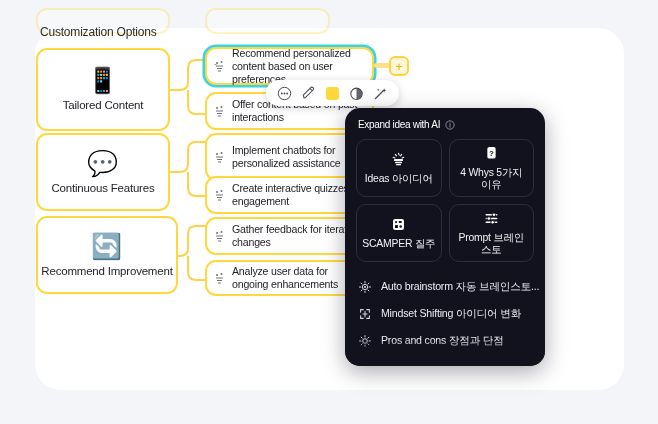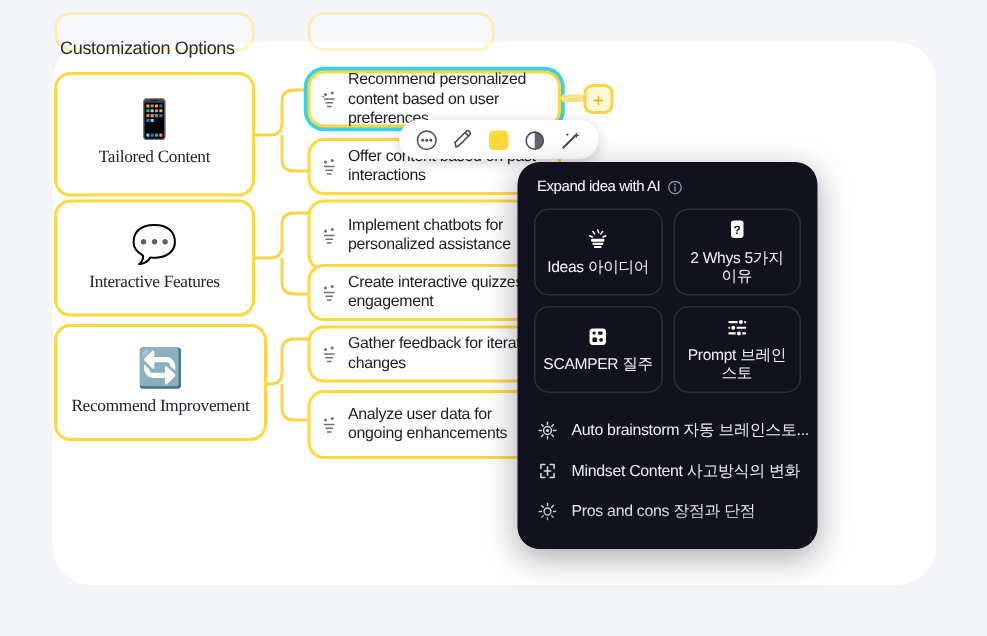--- a/index.html
+++ b/index.html
@@ -21,21 +21,21 @@
   .map{position:absolute;left:0;top:0;width:658px;height:424px;}
 
   .node{
     position:absolute;box-sizing:border-box;
     background:#ffffff;border:2px solid #ffd83d;border-radius:11px;
     display:flex;align-items:center;
   }
   .node.parent{flex-direction:column;justify-content:center;}
   .node .emoji{font-size:25px;line-height:1;margin-bottom:6px;}
   .node .plabel{
-    font-size:11.5px;color:#23232b;letter-spacing:-.2px;white-space:nowrap;font-family:Liberation Serif, serif;
+    font-size:11.5px;color:#23232b;letter-spacing:-.2px;white-space:nowrap;
   }
   .node.child{padding:5px 7px 5px 6px;gap:6px;}
   .node.child .bullet{
     flex:0 0 auto;width:13px;height:16px;opacity:.72;
     display:flex;align-items:center;justify-content:center;
   }
   .node.child .ctext{
     font-size:10.6px;line-height:13px;color:#1d1d24;letter-spacing:-.2px;
   }
   .node.selected{
@@ -133,21 +133,21 @@
 
     <div class="node faded-top" style="left:205px;top:8px;width:125px;height:26px;"></div>
 
     <div class="node parent" style="left:36px;top:48px;width:134px;height:83px;">
       <span class="emoji">📱</span>
       <span class="plabel">Tailored Content</span>
     </div>
 
     <div class="node parent" style="left:36px;top:133px;width:134px;height:78px;">
       <span class="emoji">💬</span>
-      <span class="plabel">Interactive Features</span>
+      <span class="plabel">Continuous Features</span>
     </div>
 
     <div class="node parent" style="left:36px;top:216px;width:142px;height:78px;">
       <span class="emoji">🔄</span>
       <span class="plabel">Recommend Improvement</span>
     </div>
 
     <div class="node child selected" style="left:205px;top:47px;width:169px;height:38px;">
       <span class="bullet">
         <svg width="11" height="13" viewBox="0 0 11 13">
@@ -197,21 +197,21 @@
       <span class="bullet">
         <svg width="11" height="13" viewBox="0 0 11 13">
           <circle cx="3" cy="3" r="1" fill="#3a3a46"></circle>
             <circle cx="7.5" cy="2" r="1" fill="#3a3a46"></circle>
           <path d="M2,6 L9,6 M3,8.5 L8,8.5 M4,11 L7,11" stroke="#3a3a46" stroke-width="1"></path>
         </svg>
       </span>
       <span class="ctext">Gather feedback for iterative changes</span>
     </div>
 
-    <div class="node child" style="left:205px;top:260px;width:169px;height:46px;">
+    <div class="node child" style="left:205px;top:260px;width:169px;height:36px;">
       <span class="bullet">
         <svg width="11" height="13" viewBox="0 0 11 13">
           <circle cx="3" cy="3" r="1" fill="#3a3a46"></circle>
             <circle cx="7.5" cy="2" r="1" fill="#3a3a46"></circle>
           <path d="M2,6 L9,6 M3,8.5 L8,8.5 M4,11 L7,11" stroke="#3a3a46" stroke-width="1"></path>
         </svg>
       </span>
       <span class="ctext">Analyze user data for ongoing enhancements</span>
     </div>
 
@@ -280,21 +280,21 @@
         <span class="tl">Ideas 아이디어</span>
       </div>
 
       <div class="ai-tile">
         <span>
           <svg width="17" height="17" viewBox="0 0 18 18">
             <rect x="4.6" y="2.2" width="8.8" height="12.2" rx="2" fill="#ffffff"></rect>
             <text x="9" y="11.3" font-size="8.4" font-weight="bold" fill="#12121e" text-anchor="middle" font-family="Liberation Sans, sans-serif">?</text>
           </svg>
         </span>
-        <span class="tl">2 Whys 5가지 이유</span>
+        <span class="tl">4 Whys 5가지 이유</span>
       </div>
 
       <div class="ai-tile">
         <span>
           <svg width="17" height="17" viewBox="0 0 18 18">
             <rect x="3.2" y="3.2" width="11.6" height="11.6" rx="2.2" fill="#ffffff"></rect>
             <circle cx="6.4" cy="6.4" r="1.15" fill="#12121e"></circle>
             <rect x="9.3" y="5.3" width="3.1" height="2.2" rx=".6" fill="#12121e"></rect>
             <rect x="5.3" y="9.6" width="3.1" height="3.1" rx=".6" fill="#12121e"></rect>
             <circle cx="11.3" cy="11.2" r="1.3" fill="#12121e"></circle>
@@ -332,21 +332,21 @@
       </div>
 
       <div class="ai-row">
         <span>
           <svg width="14" height="14" viewBox="0 0 16 16">
             <path d="M3,3 L6,3 M3,3 L3,6 M13,3 L10,3 M13,3 L13,6
                      M3,13 L6,13 M3,13 L3,10 M13,13 L10,13 M13,13 L13,10" stroke="#d8d8e4" stroke-width="1.2" stroke-linecap="round"></path>
             <path d="M8,4.8 L8,11.2 M5.6,8 L10.4,8" stroke="#d8d8e4" stroke-width="1.2" stroke-linecap="round"></path>
           </svg>
         </span>
-        <span class="rl">Mindset Content 사고방식의 변화</span>
+        <span class="rl">Mindset Shifting 아이디어 변화</span>
       </div>
 
       <div class="ai-row">
         <span>
           <svg width="14" height="14" viewBox="0 0 16 16">
             <circle cx="8" cy="8" r="2.6" fill="none" stroke="#d8d8e4" stroke-width="1.1"></circle>
             <path d="M8,1.8 L8,3.4 M8,12.6 L8,14.2 M1.8,8 L3.4,8 M12.6,8 L14.2,8
                      M3.6,3.6 L4.8,4.8 M11.2,11.2 L12.4,12.4
                      M12.4,3.6 L11.2,4.8 M4.8,11.2 L3.6,12.4" stroke="#d8d8e4" stroke-width="1.1" stroke-linecap="round"></path>
           </svg>

